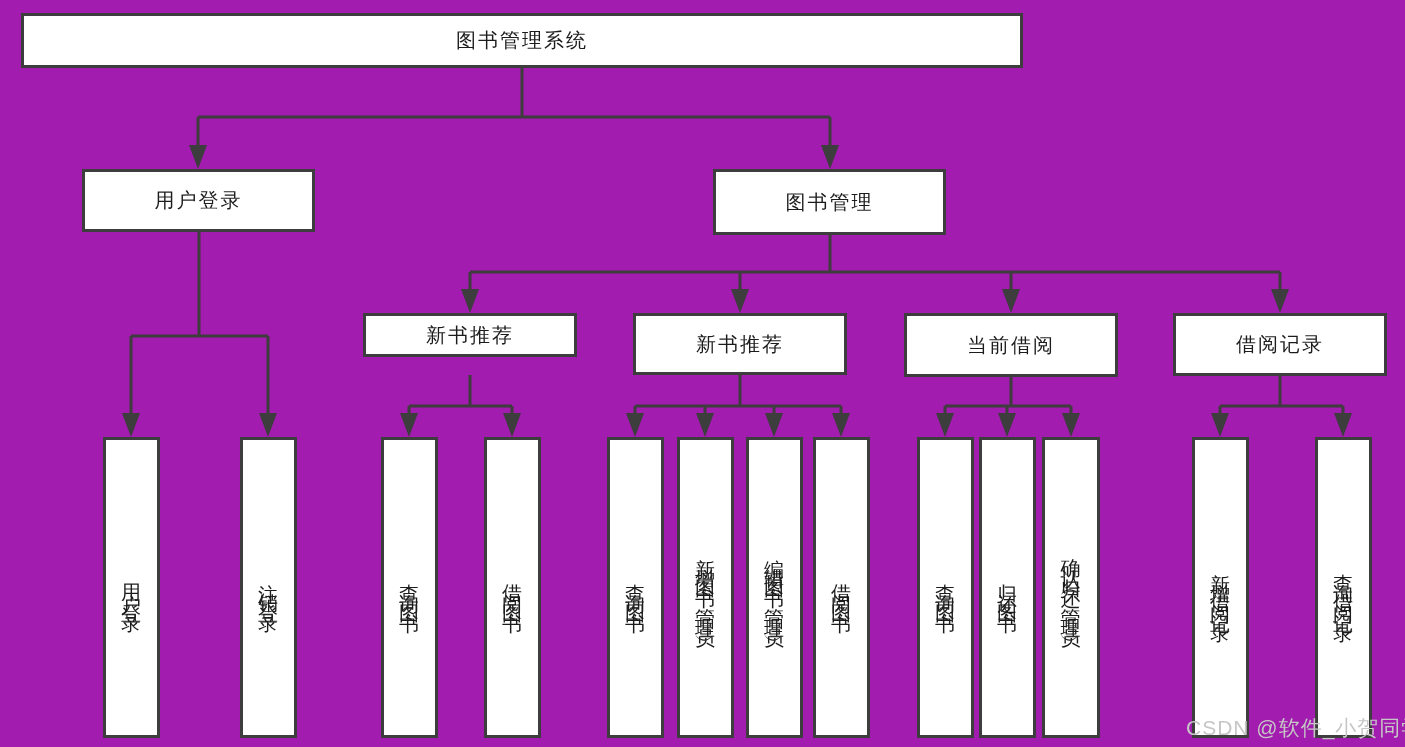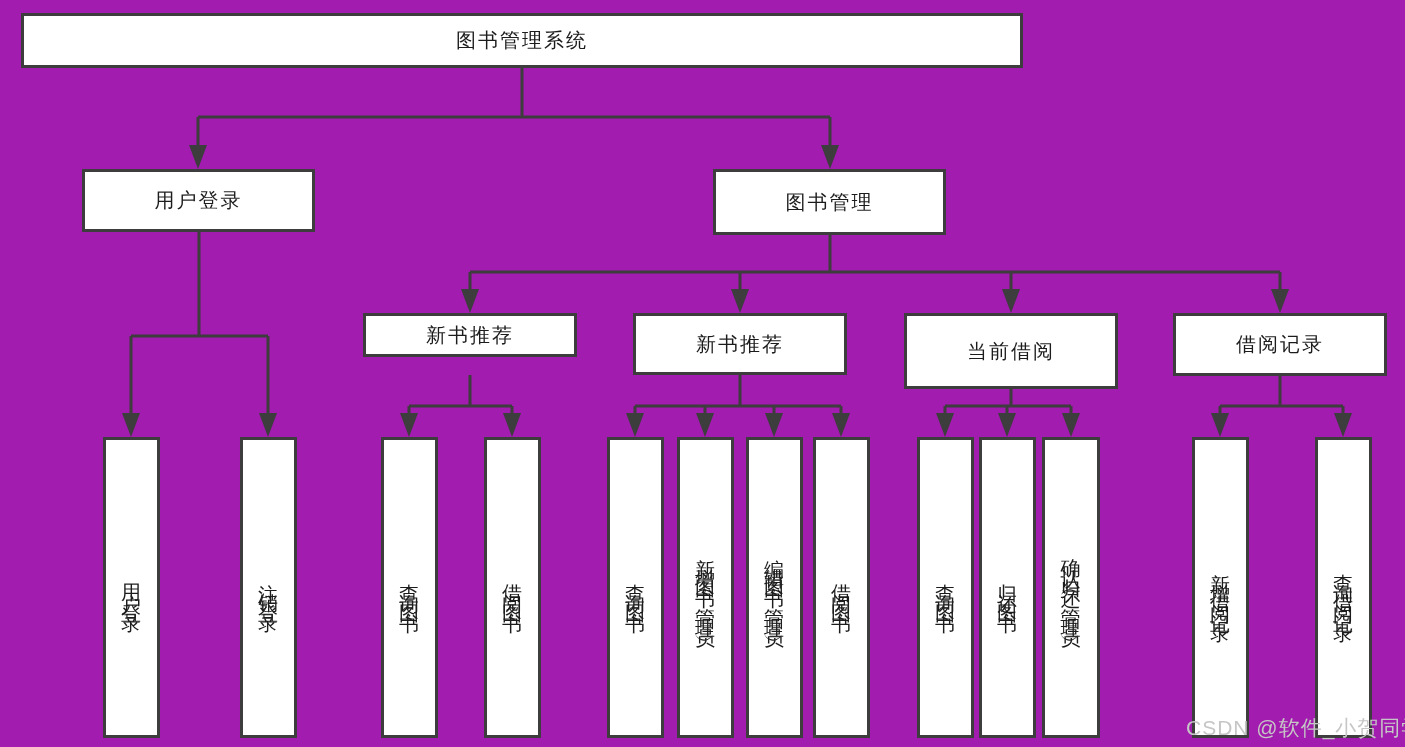--- a/index.html
+++ b/index.html
@@ -82,21 +82,21 @@
   <div class="node h-node" style="left:713px; top:169px; width:233px; height:66px;">
     <span>图书管理</span>
   </div>
 
   <div class="node h-node" style="left:363px; top:313px; width:214px; height:44px;">
     <span>新书推荐</span>
   </div>
   <div class="node h-node" style="left:633px; top:313px; width:214px; height:62px;">
     <span>新书推荐</span>
   </div>
-  <div class="node h-node" style="left:904px; top:313px; width:214px; height:76px;">
+  <div class="node h-node" style="left:904px; top:313px; width:214px; height:64px;">
     <span>当前借阅</span>
   </div>
   <div class="node h-node" style="left:1173px; top:313px; width:214px; height:63px;">
     <span>借阅记录</span>
   </div>
 
   <div class="node v-node" style="left:103px; top:437px; width:57px; height:301px;">
     <span class="vtext">用户登录</span>
   </div>
   <div class="node v-node" style="left:240px; top:437px; width:57px; height:301px;">

